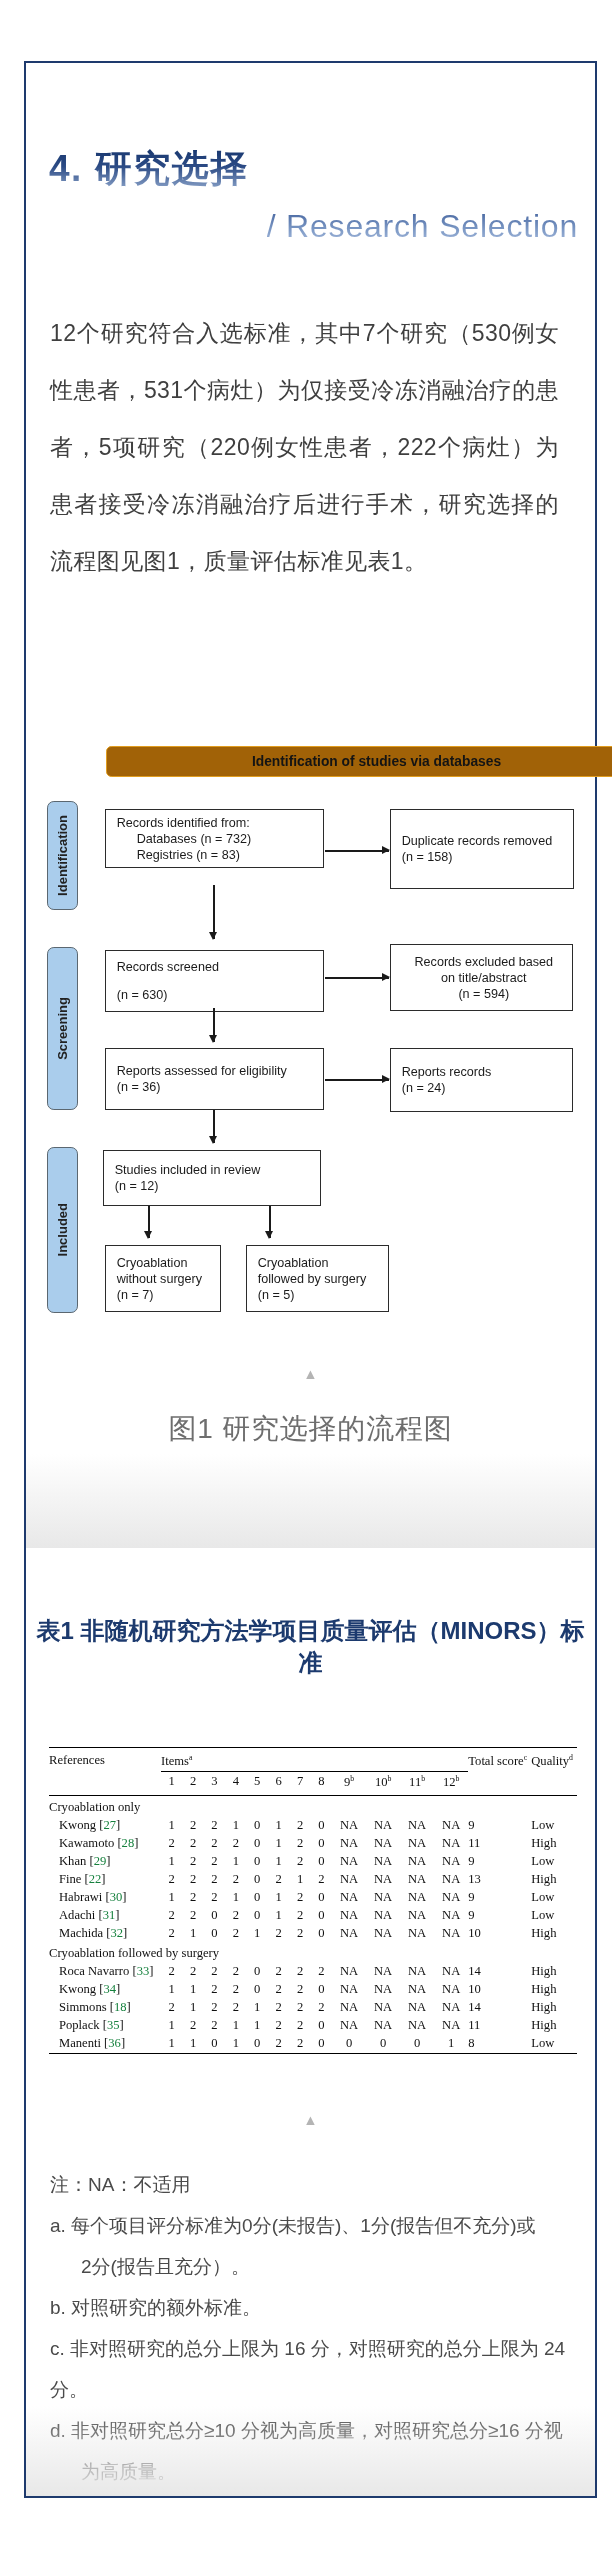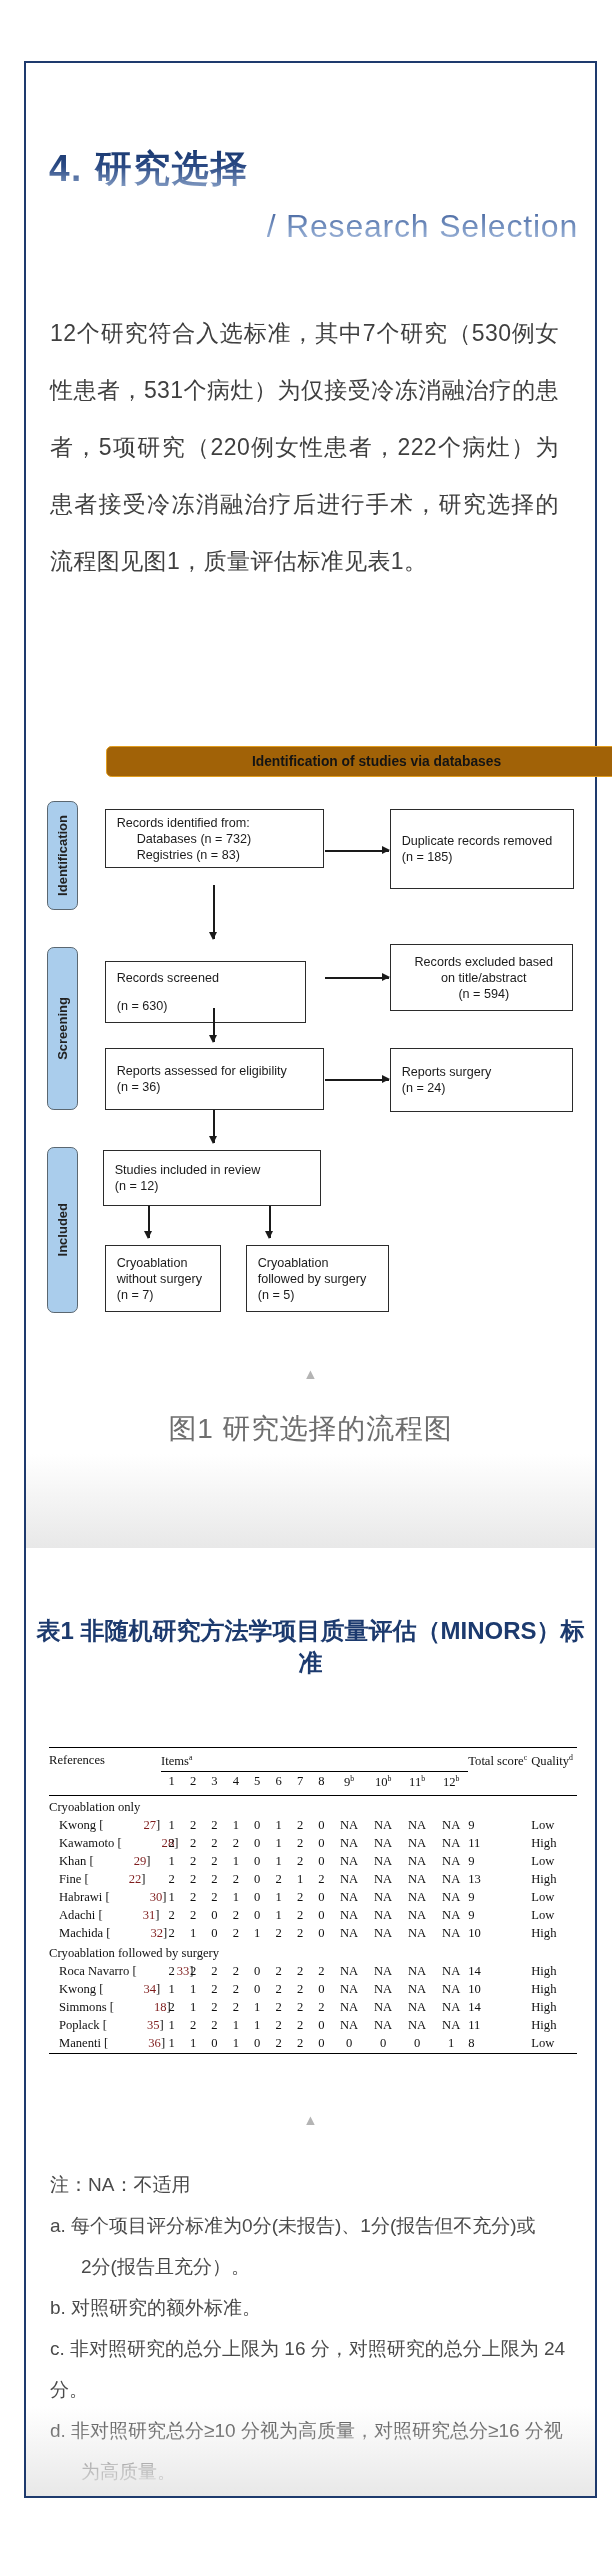--- a/index.html
+++ b/index.html
@@ -29,21 +29,21 @@
         border:1.1px solid #5b6770;border-radius:6.9px;display:flex;align-items:center;justify-content:center;}
   .pill span{writing-mode:vertical-rl;transform:rotate(180deg);font-weight:bold;font-size:13px;color:#222;white-space:nowrap;}
   .pill-id{top:90px;height:109px;}
   .pill-screen{top:236px;height:163px;}
   .pill-incl{top:436px;height:166px;}
   .fbox{position:absolute;box-sizing:border-box;background:#fff;border:1.5px solid #2b2b2b;
         display:flex;flex-direction:column;justify-content:center;padding:3.1px 6.1px 3.1px 10.7px;line-height:16px;}
   .fbox .ind{padding-left:20px;}
   .b-identified{left:79px;top:98px;width:219px;height:59px;}
   .b-duplicate{left:364px;top:98px;width:184px;height:80px;}
-  .b-screened{left:79px;top:250px;width:201px;height:62px;gap:12px;}
+  .b-screened{left:79px;top:239px;width:219px;height:62px;gap:12px;}
   .b-excl1{left:364px;top:233px;width:183px;height:67px;align-items:center;}
   .b-assessed{left:79px;top:337px;width:219px;height:62px;}
   .b-excl2{left:364px;top:337px;width:183px;height:64px;}
   .b-studies{left:77px;top:439px;width:218px;height:56px;}
   .b-cryoA{left:79px;top:534px;width:116px;height:67px;}
   .b-cryoB{left:220px;top:534px;width:143px;height:67px;}
   .arrow-h{position:absolute;height:1.5px;background:#1a1a1a;}
   .arrow-h::after{content:"";position:absolute;right:-0.8px;top:-3.8px;border-top:4.6px solid transparent;
         border-bottom:4.6px solid transparent;border-left:8.4px solid #1a1a1a;}
   .arrow-v{position:absolute;width:1.5px;background:#1a1a1a;}
@@ -67,21 +67,21 @@
         border-top:1.5px solid #000;border-bottom:1.5px solid #000;}
   #minors-table th{font-weight:normal;text-align:left;vertical-align:top;padding:5.4px 0 1.5px;}
   #minors-table .digits th{text-align:center;padding:1.5px 0 5.4px;border-bottom:1.9px solid #000;}
   #minors-table .c-ref,#minors-table .c-total,#minors-table .c-qual{border-bottom:1.9px solid #000;}
   #minors-table .c-items{border-bottom:1.1px solid #000;margin-top:21px;}
   #minors-table td{padding:1.5px 0;}
   #minors-table .group td{padding-top:3.8px;}
   #minors-table .ref{padding-left:10px;white-space:nowrap;overflow:visible;}
   #minors-table .sc{text-align:center;}
   #minors-table sup{font-size:0.62em;}
-  .cite{color:#7f1d1d;padding-left:40px;}
+  .cite{color:#15803d;}
 
   
   .notes{position:absolute;left:24px;top:2101px;width:540px;font-size:19px;line-height:41px;color:#4a4a4a;}
   .note-ind{padding-left:31px;}
 </style>
 </head>
 <body>
 
 <div class="page">
   <div class="card">
@@ -104,37 +104,37 @@
           <span>Included</span>
         </div>
 
       <div class="fbox b-identified">
           <div>Records identified from:</div>
           <div class="ind">Databases (n = 732)</div>
           <div class="ind">Registries (n = 83)</div>
         </div>
       <div class="fbox b-duplicate">
           <div>Duplicate records removed</div>
-          <div>(n = 185)</div>
+          <div>(n = 158)</div>
         </div>
       <div class="fbox b-screened">
           <div>Records screened</div>
           <div>(n = 630)</div>
         </div>
       <div class="fbox b-excl1">
           <div>Records excluded based</div>
           <div>on title/abstract</div>
           <div>(n = 594)</div>
         </div>
       <div class="fbox b-assessed">
           <div>Reports assessed for eligibility</div>
           <div>(n = 36)</div>
         </div>
       <div class="fbox b-excl2">
-          <div>Reports surgery</div>
+          <div>Reports records</div>
           <div>(n = 24)</div>
         </div>
       <div class="fbox b-studies">
           <div>Studies included in review</div>
           <div>(n = 12)</div>
         </div>
       <div class="fbox b-cryoA">
           <div>Cryoablation</div>
           <div>without surgery</div>
           <div>(n = 7)</div>

